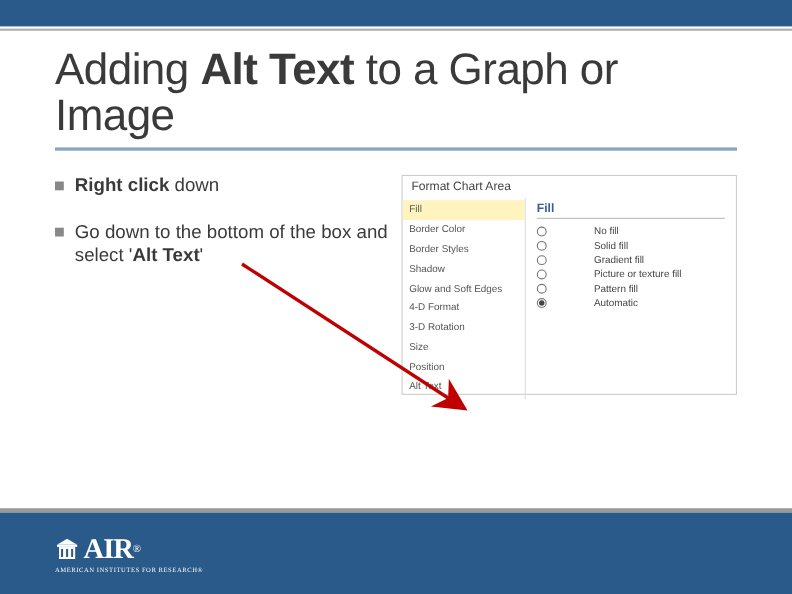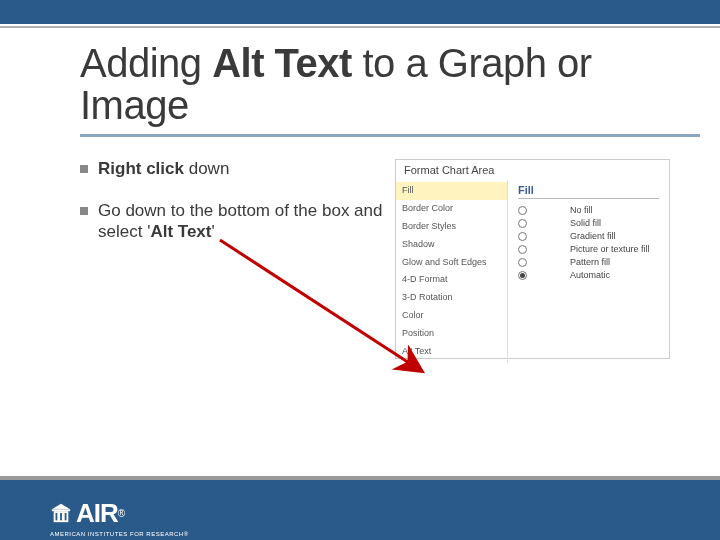--- a/index.html
+++ b/index.html
@@ -1,19 +1,19 @@
 <!DOCTYPE html>
 <html><head>
 <meta charset="utf-8">
 <style>
   * { box-sizing: border-box; margin: 0; padding: 0; }
   body { width: 720px; height: 540px; font-family: Arial, sans-serif; background: #fff; position: relative; overflow: hidden; }
   .top-bar { height: 24px; background: #2a5a8a; }
   .top-rule { height: 2px; background: #b0b0b0; margin-top: 2px; }
-  .content { padding: 14px 50px 0 80px; }
+  .content { padding: 14px 50px 0 50px; }
   .title { font-size: 40px; font-weight: 400; color: #3a3a3a; line-height: 1.05; letter-spacing: -0.5px; }
   .title .bold { font-weight: 700; }
   .title-underline { height: 3px; background: #8aa5c2; width: 620px; margin-top: 8px; }
   .body-area { display: flex; margin-top: 22px; }
   .bullets { flex: 0 0 315px; padding-right: 10px; }
   .bullet { display: flex; margin-bottom: 22px; font-size: 17px; color: #3a3a3a; line-height: 1.2; }
   .bullet .sq { width: 8px; height: 8px; background: #888; margin: 6px 10px 0 0; flex-shrink: 0; }
   .bullet .bold { font-weight: 700; margin-top: 42px; }
   .dialog { flex: 1; border: 1px solid #ccc; background: #fff; height: 200px; display: flex; flex-direction: column; position: relative; font-family: "Segoe UI", Arial, sans-serif; }
   .dialog-title { font-size: 11px; color: #444; padding: 4px 8px; font-weight: 400; }
@@ -21,21 +21,21 @@
   .dialog-body { display: flex; flex: 1; }
   .sidebar { width: 112px; border-right: 1px solid #ddd; padding: 2px 0; }
   .sidebar-item { font-size: 9px; color: #555; padding: 4px 6px; line-height: 1.1; }
   .sidebar-item.selected { background: #fff3c0; }
   .right-panel { flex: 1; padding: 4px 10px; }
   .panel-heading { font-size: 11px; font-weight: 700; color: #3a5a9a; border-bottom: 1px solid #bbb; padding-bottom: 2px; margin-bottom: 6px; }
   .radio-row { display: flex; align-items: center; font-size: 9px; color: #444; margin: 3px 0; gap: 38px; }
   .radio { width: 9px; height: 9px; border: 1px solid #777; border-radius: 50%; margin-right: 5px; position: relative; flex-shrink: 0; }
   .radio.checked::after { content: ""; position: absolute; width: 5px; height: 5px; background: #444; border-radius: 50%; top: 1px; left: 1px; }
   .arrow-svg { position: absolute; left: 210px; top: 230px; pointer-events: none; }
-  .footer { position: absolute; bottom: 0; left: 0; right: 0; height: 64px; }
+  .footer { position: absolute; bottom: 0; left: 0; right: 0; height: 78px; font-family: Liberation Serif, serif; }
   .footer-top-rule { height: 4px; background: #9a9a9a; }
   .footer-band { height: 74px; background: #2a5a8a; display: flex; align-items: center; padding-left: 50px; }
   .logo-block { display: flex; flex-direction: column; color: #fff; }
   .logo-row { display: flex; align-items: center; }
   .logo-icon { width: 22px; height: 22px; margin-right: 4px; }
   .logo-text { font-size: 26px; font-weight: 700; letter-spacing: -1px; }
   .logo-reg { font-size: 10px; vertical-align: super; }
   .logo-sub { font-size: 6px; letter-spacing: 0.5px; margin-top: 2px; }
 </style>
 </head>
@@ -67,21 +67,21 @@
       <div class="dialog-hr"></div>
       <div class="dialog-body">
         <div class="sidebar">
             <div class="sidebar-item selected">Fill</div>
             <div class="sidebar-item">Border Color</div>
             <div class="sidebar-item">Border Styles</div>
             <div class="sidebar-item">Shadow</div>
             <div class="sidebar-item">Glow and Soft Edges</div>
             <div class="sidebar-item">4-D Format</div>
             <div class="sidebar-item">3-D Rotation</div>
-            <div class="sidebar-item">Color</div>
+            <div class="sidebar-item">Size</div>
             <div class="sidebar-item">Position</div>
             <div class="sidebar-item">Alt Text</div>
           </div>
         <div class="right-panel">
           <div class="panel-heading">Fill</div>
           <div class="radio-list">
               <div class="radio-row">
                 <div class="radio"></div>
                 <span>No fill</span>
               </div>

